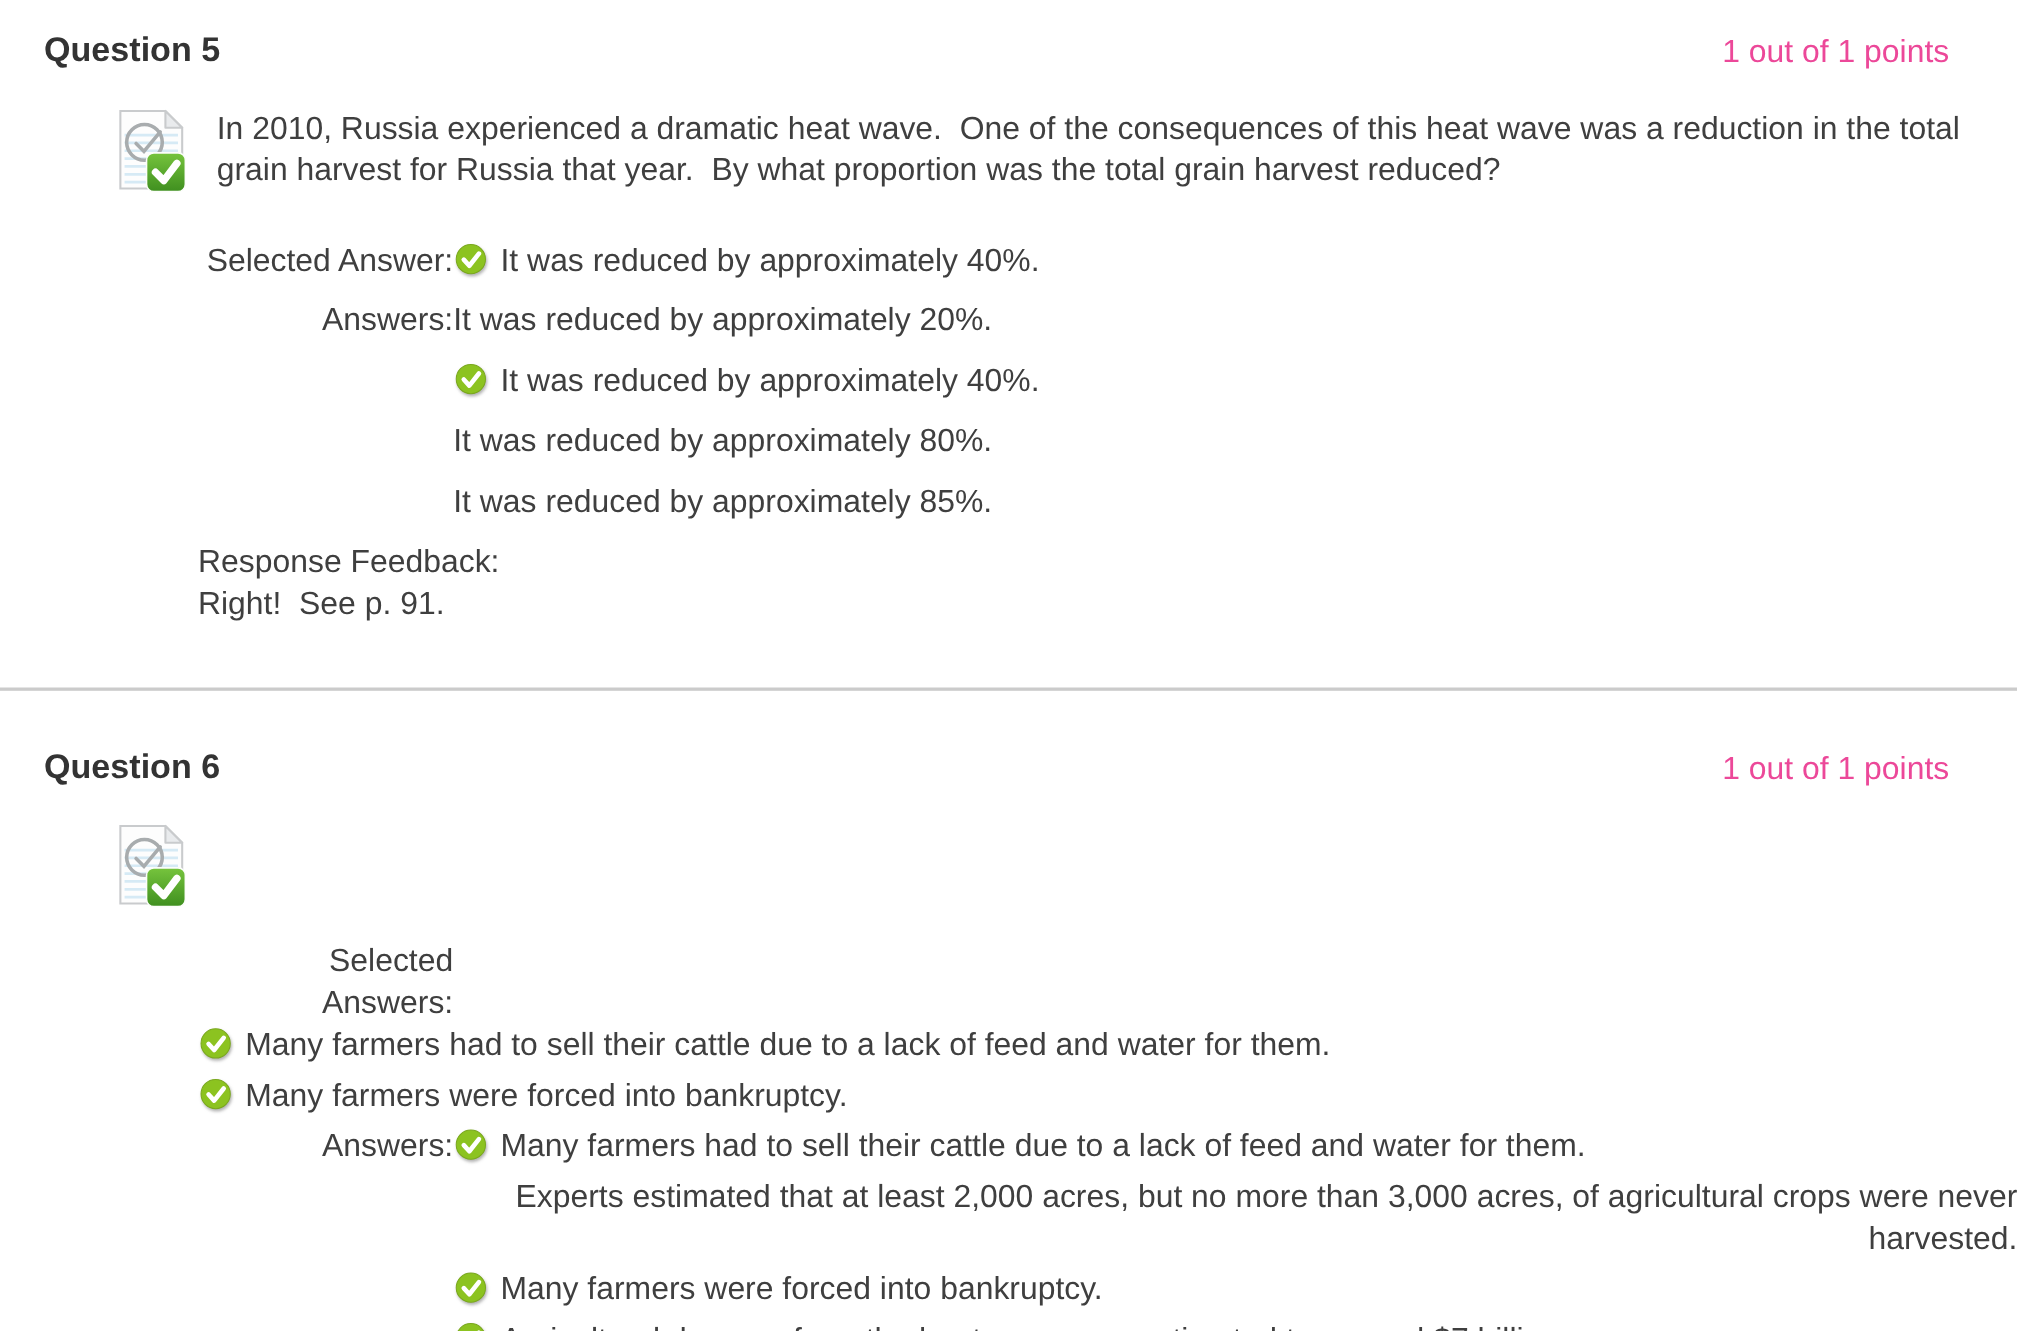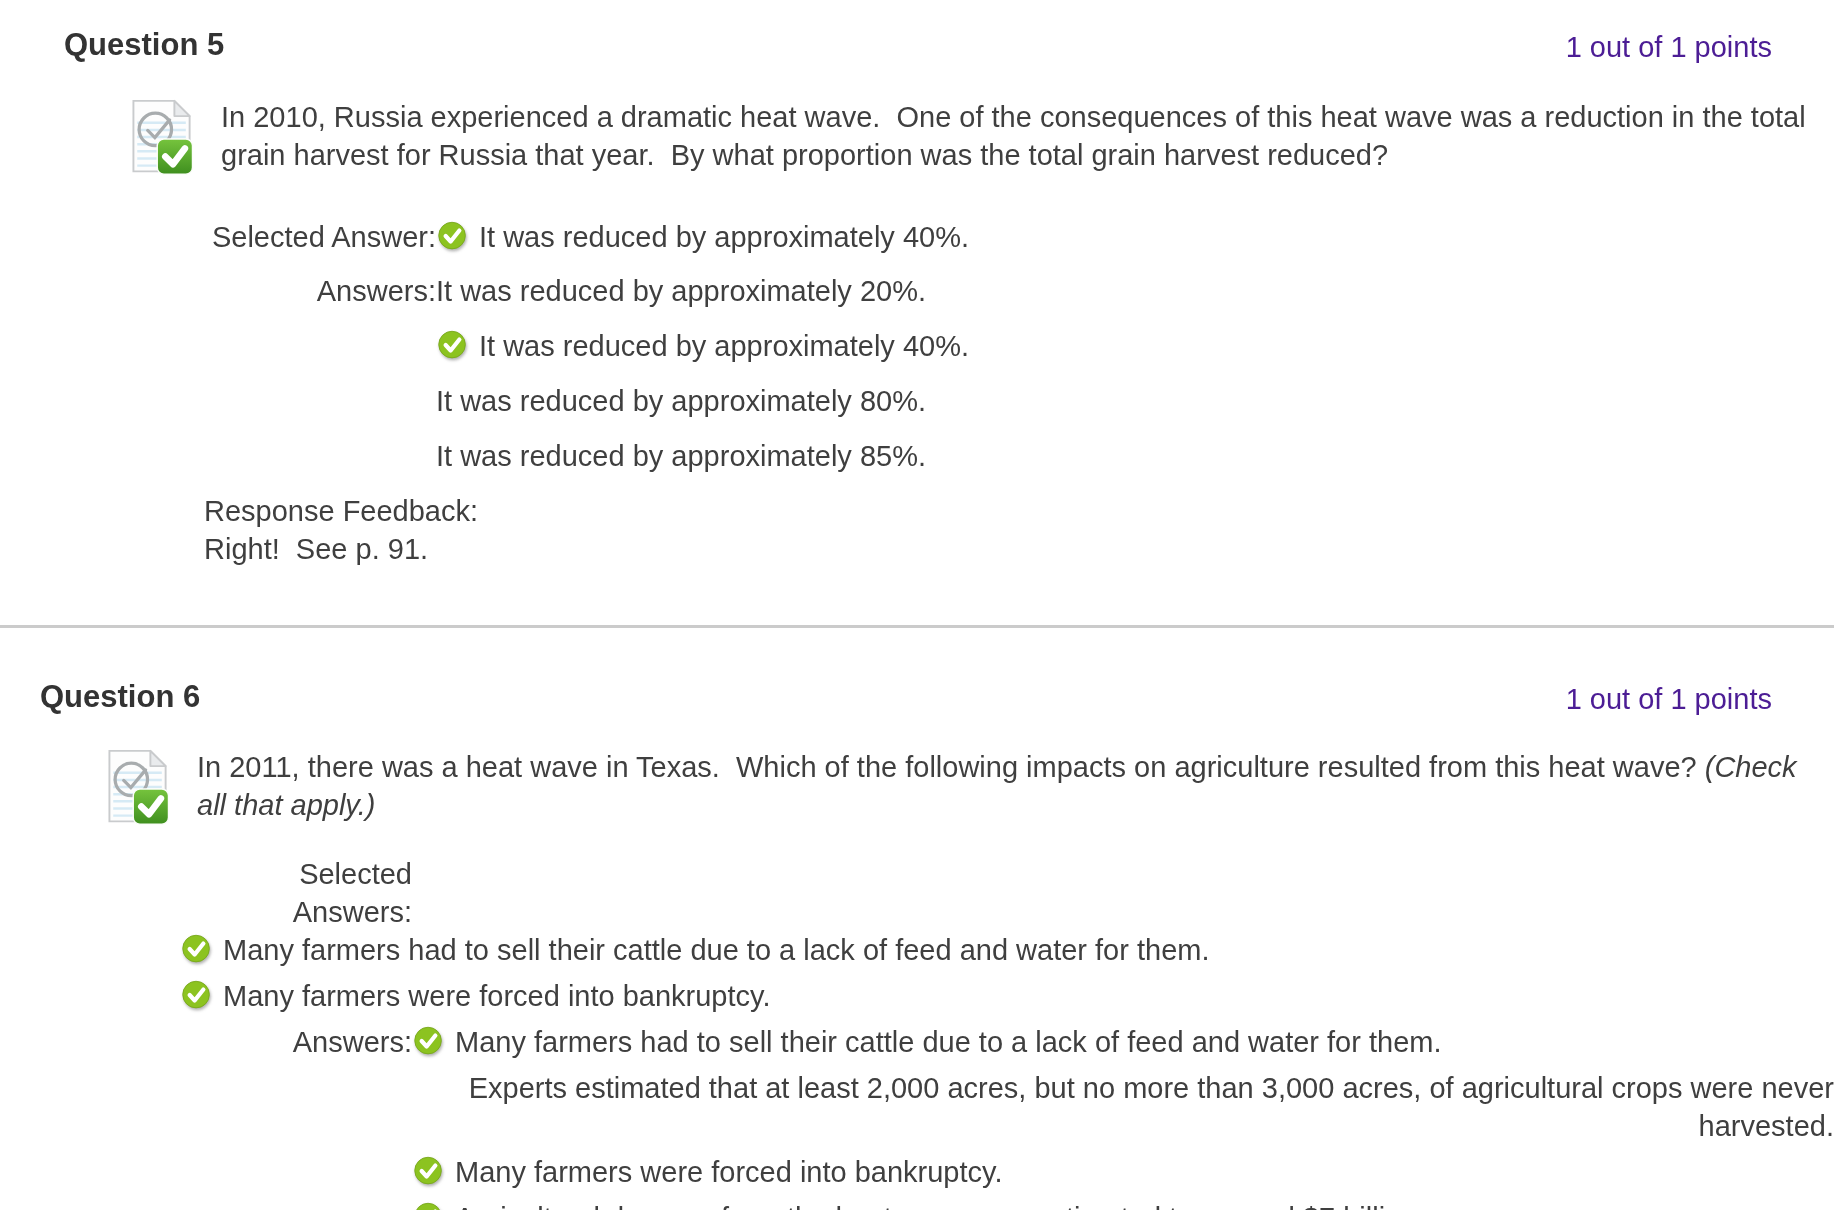--- a/index.html
+++ b/index.html
@@ -6,21 +6,21 @@
     margin: 0;
     padding: 0;
     background: #ffffff;
     width: 1834px;
     height: 1210px;
     overflow: hidden;
     font-family: "Liberation Sans", "DejaVu Sans", sans-serif;
     color: #414141;
   }
   .question-block { position: relative; box-sizing: border-box; }
-  .q5 { height: 599px; padding-left: 24px; }
+  .q5 { height: 599px; }
   .q6 { border-top: 3px solid #cbcbcb; padding-top: 50px; }
 
   .q-header {
     position: relative;
     margin-left: 40px;
     margin-right: 62px;
     height: 38px;
     line-height: 38px;
   }
   .q5 .q-header { margin-top: 26px; }
@@ -28,21 +28,21 @@
     font-size: 31px;
     font-weight: bold;
     color: #333333;
   }
   .q-points {
     position: absolute;
     right: 0;
     top: 2px;
     font-size: 29px;
     font-weight: normal;
-    color: #4c1d95;
+    color: #ec4899;
   }
 
   .q-body {
     display: flex;
     align-items: flex-start;
     margin-left: 99px;
     gap: 20px;
   }
   .q5 .q-body { margin-top: 34px; }
   .q6 .q-body { margin-top: 32px; }
@@ -193,21 +193,20 @@
 <section class="question-block q6">
   <div class="q-header">
     <span class="q-title">Question 6</span>
     <span class="q-points">1 out of 1 points</span>
   </div>
 
   <div class="q-body">
     <svg class="doc-icon" viewBox="0 0 80 84">
         <use href="#doc-icon-def"></use>
       </svg>
-    <div class="q-text"><span>In 2011, there was a heat wave in Texas.  Which of the following impacts on agriculture resulted from this heat wave? </span><span class="ital">(Check all that apply.)</span></div>
   </div>
 
   <div class="rows">
     <div class="sel-group">
       <div class="vrow sel-row">
         <span class="lab">Selected Answers:</span>
         <span class="val">
           <svg class="chk" viewBox="0 0 36 36">
               <use href="#chk-def"></use>
             </svg>

